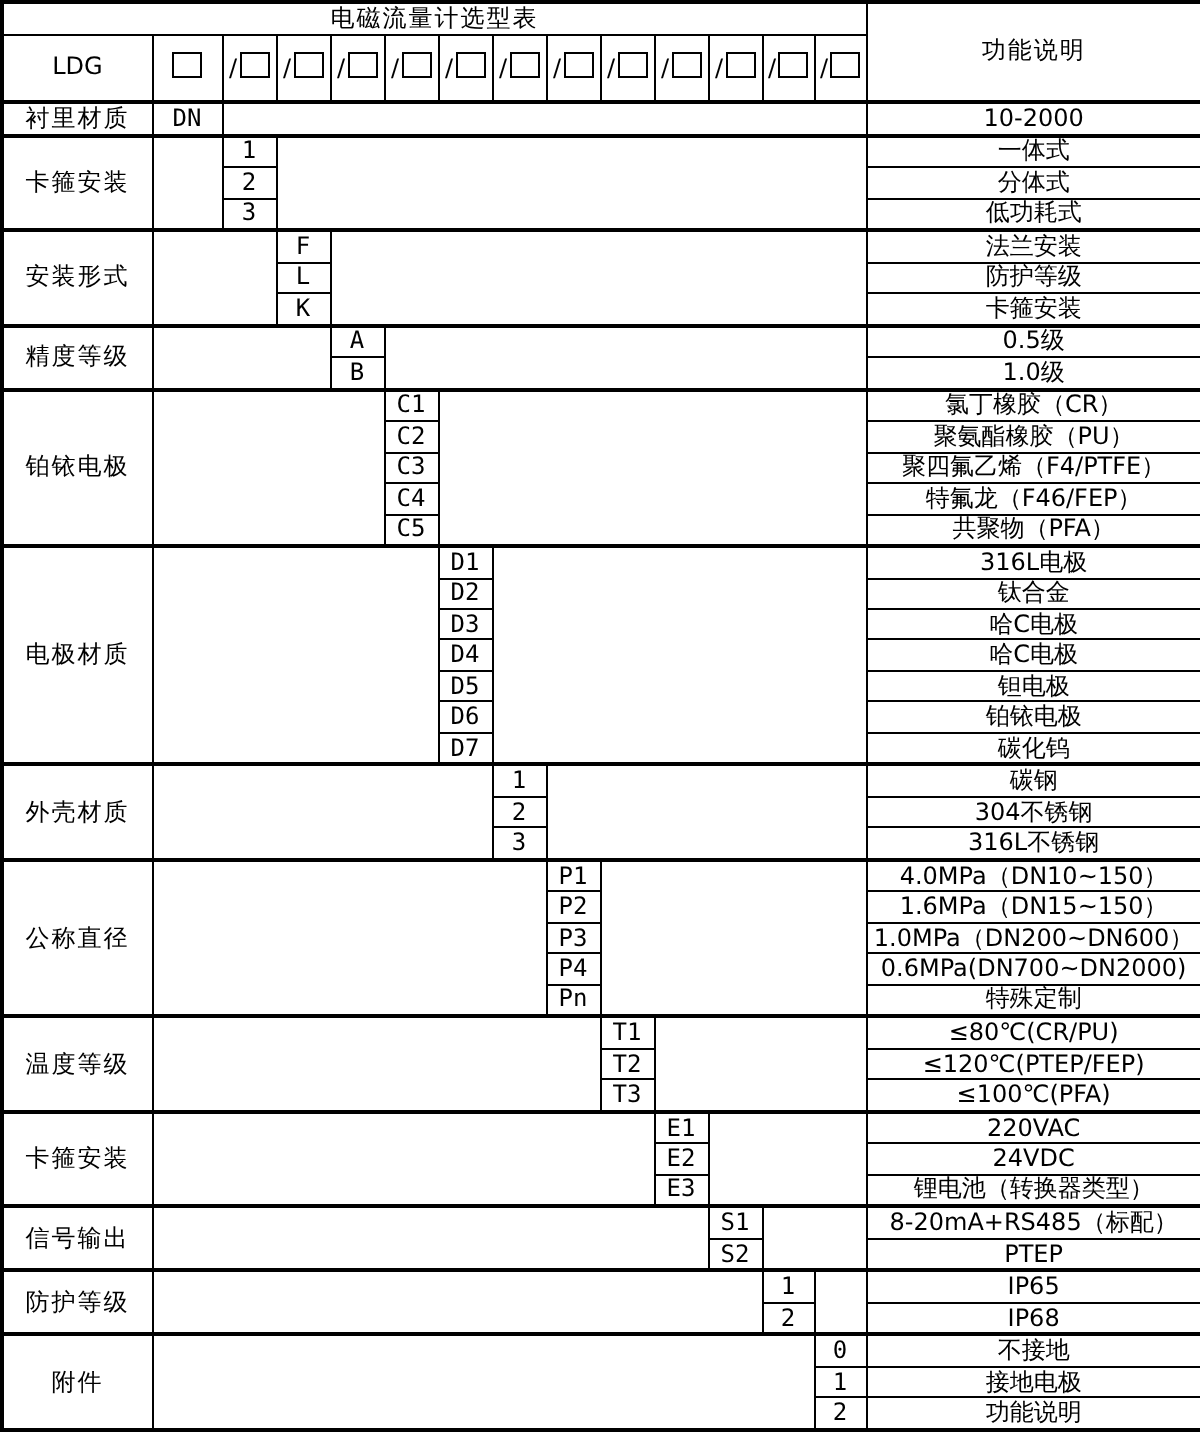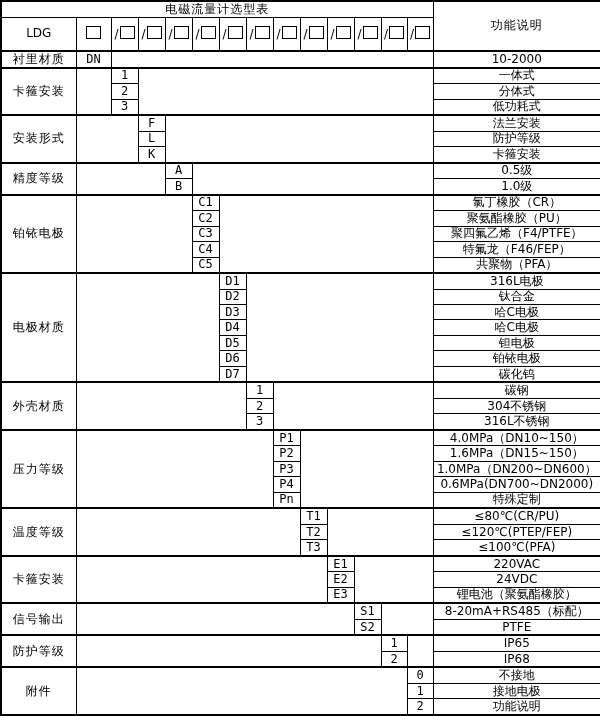--- a/index.html
+++ b/index.html
@@ -195,21 +195,21 @@
         </tr>
         <tr>
           <td class="code-cell">2</td>
           <td class="fn-cell">304不锈钢</td>
         </tr>
         <tr>
           <td class="code-cell">3</td>
           <td class="fn-cell">316L不锈钢</td>
         </tr>
         <tr class="group-start">
-          <td class="label-cell" rowspan="5">压力等级</td>
+          <td class="label-cell" rowspan="5">公称直径</td>
           <td class="spacer" rowspan="5" colspan="7"></td>
           <td class="code-cell">P1</td>
           <td class="spacer" rowspan="5" colspan="5"></td>
           <td class="fn-cell fn-left">4.0MPa（DN10~150）</td>
         </tr>
         <tr>
           <td class="code-cell">P2</td>
           <td class="fn-cell fn-left">1.6MPa（DN15~150）</td>
         </tr>
         <tr>
@@ -245,32 +245,32 @@
           <td class="code-cell">E1</td>
           <td class="spacer" rowspan="3" colspan="3"></td>
           <td class="fn-cell">220VAC</td>
         </tr>
         <tr>
           <td class="code-cell">E2</td>
           <td class="fn-cell">24VDC</td>
         </tr>
         <tr>
           <td class="code-cell">E3</td>
-          <td class="fn-cell">锂电池（聚氨酯橡胶）</td>
+          <td class="fn-cell">锂电池（转换器类型）</td>
         </tr>
         <tr class="group-start">
           <td class="label-cell" rowspan="2">信号输出</td>
           <td class="spacer" rowspan="2" colspan="10"></td>
           <td class="code-cell">S1</td>
           <td class="spacer" rowspan="2" colspan="2"></td>
           <td class="fn-cell">8-20mA+RS485（标配）</td>
         </tr>
         <tr>
           <td class="code-cell">S2</td>
-          <td class="fn-cell">PTFE</td>
+          <td class="fn-cell">PTEP</td>
         </tr>
         <tr class="group-start">
           <td class="label-cell" rowspan="2">防护等级</td>
           <td class="spacer" rowspan="2" colspan="11"></td>
           <td class="code-cell">1</td>
           <td class="spacer" rowspan="2"></td>
           <td class="fn-cell">IP65</td>
         </tr>
         <tr>
           <td class="code-cell">2</td>

